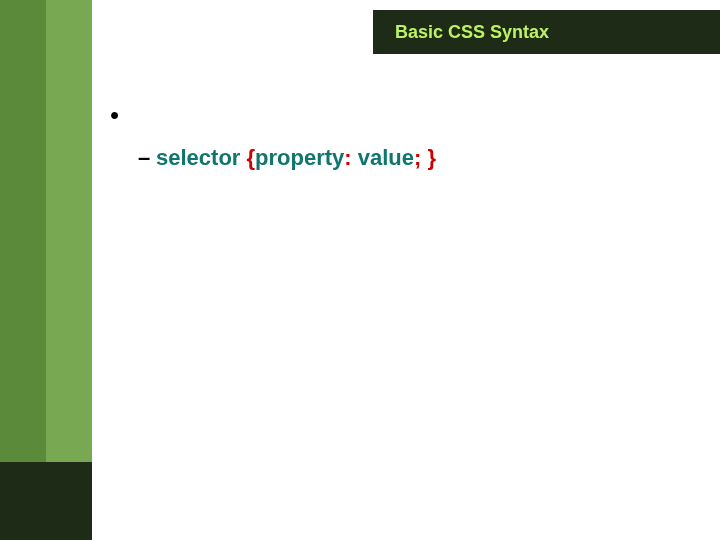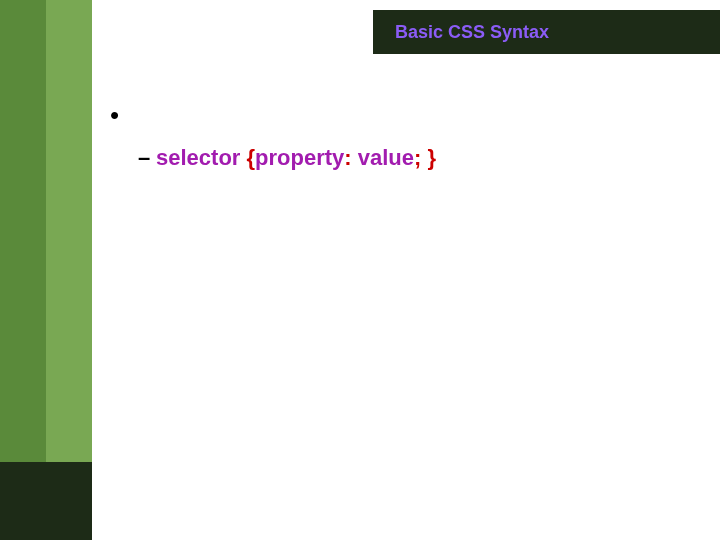--- a/index.html
+++ b/index.html
@@ -35,21 +35,21 @@
     height: 78px;
     background: #1d2b17;
   }
   .title-bar {
     position: absolute;
     left: 373px;
     top: 10px;
     width: 347px;
     height: 44px;
     background: #1d2b17;
-    color: #8b5cf6;
+    color: #bef264;
     display: flex;
     align-items: center;
     padding-left: 22px;
     font-size: 18px;
     font-weight: bold;
   }
   .content {
     position: absolute;
     left: 110px;
     top: 100px;
@@ -72,21 +72,21 @@
     display: flex;
     align-items: baseline;
     font-size: 22px;
     font-weight: bold;
   }
   .dash {
     width: 18px;
     flex: 0 0 18px;
   }
   .syntax-line span { white-space: pre; }
-  .c-black { color: #a21caf; }
+  .c-black { color: #0f766e; }
   .c-red   { color: #cc0000; }
 </style>
 </head>
 <body>
 
 <div class="sidebar-outer"></div>
 <div class="sidebar-inner"></div>
 <div class="bottom-block"></div>
 
 <div class="title-bar">

